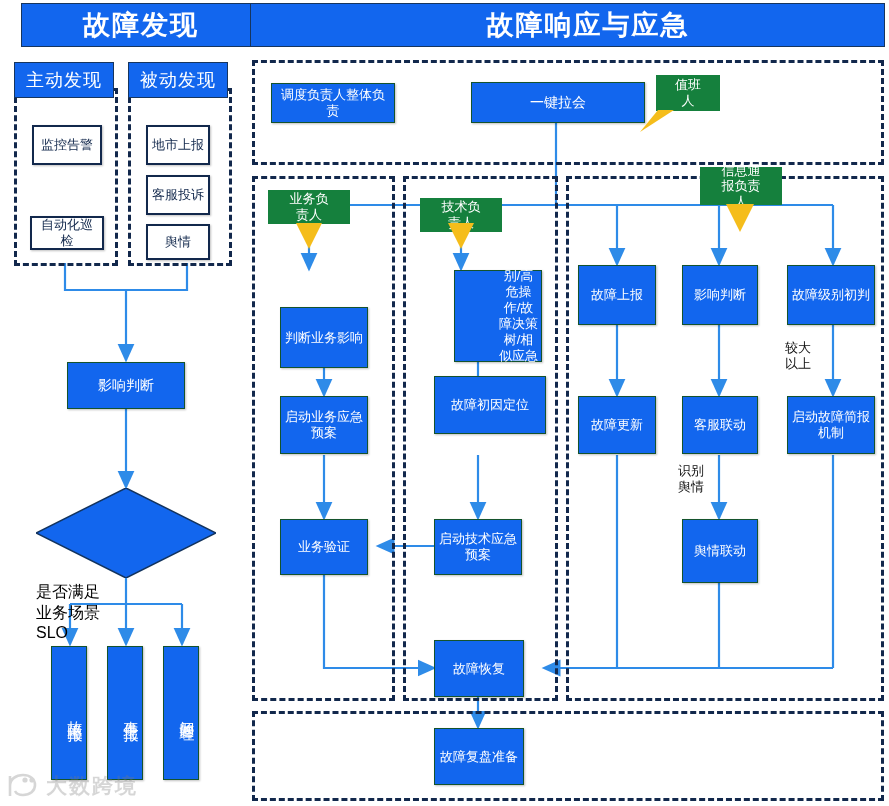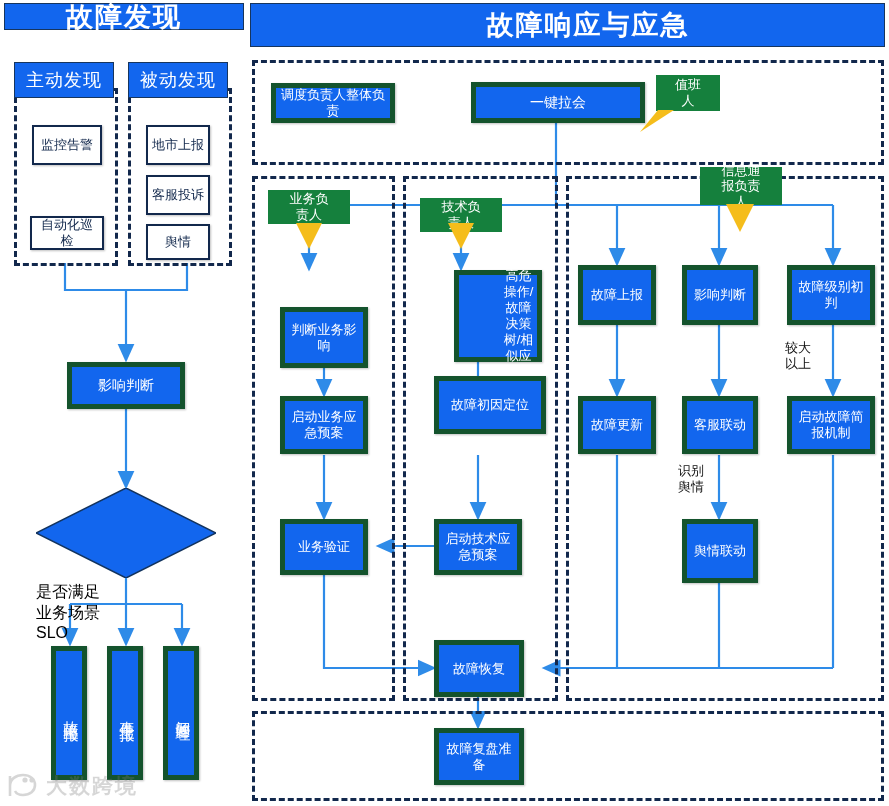--- a/index.html
+++ b/index.html
@@ -12,21 +12,21 @@
   
   .banner{background:#1266EE;border:1px solid #16355e;color:#fff;
           display:flex;align-items:center;justify-content:center;
           font-size:27px;font-weight:700;letter-spacing:2px;}
   .banner.small{font-size:18px;font-weight:400;letter-spacing:1px;}
 
   
   .dash{border:3px dashed #12284c;background:transparent;}
 
   
-  .box{background:#1266EE;border:5px solid #14532d;color:#ffffff;
+  .box{background:#1266EE;border:1px solid #14532d;color:#ffffff;
        display:flex;align-items:center;justify-content:center;text-align:center;
        font-size:13px;line-height:1.22;padding:2px 3px;
        box-shadow:1px 1px 2px rgba(0,0,0,.25);}
   .box.vert{writing-mode:vertical-rl;text-orientation:upright;
             letter-spacing:2px;font-size:15px;line-height:1.25;padding:6px 2px;
             align-items:flex-start;}
   .box.white{background:#ffffff;color:#12284c;border:2px solid #12284c;font-size:13px;}
 
   
   .diamond{width:100%;height:100%;}
@@ -104,21 +104,21 @@
 
       <path d="M617,455 L617,668"></path>
       <path d="M719,575 L719,668"></path>
       <path d="M833,455 L833,668"></path>
       <path d="M833,668 L544,668" marker-end="url(#ah)"></path>
 
       <path d="M478,697 L478,727" marker-end="url(#ah)"></path>
     </g>
   </svg>
 
-  <div class="abs banner" style="left:4px;top:3px;width:240px;height:27px;">故障发现</div>
+  <div class="abs banner" style="left:21px;top:3px;width:240px;height:44px;">故障发现</div>
 
   <div class="abs dash" style="left:14px;top:88px;width:104px;height:178px;"></div>
 
   <div class="abs dash" style="left:128px;top:88px;width:104px;height:178px;"></div>
 
   <div class="abs banner small" style="left:14px;top:62px;width:100px;height:36px;">主动发现</div>
   <div class="abs banner small" style="left:128px;top:62px;width:100px;height:36px;">被动发现</div>
 
   <div class="abs box white" style="left:32px;top:125px;width:70px;height:40px;">监控告警</div>
   <div class="abs box white" style="left:30px;top:216px;width:74px;height:34px;">自动化巡检</div>

